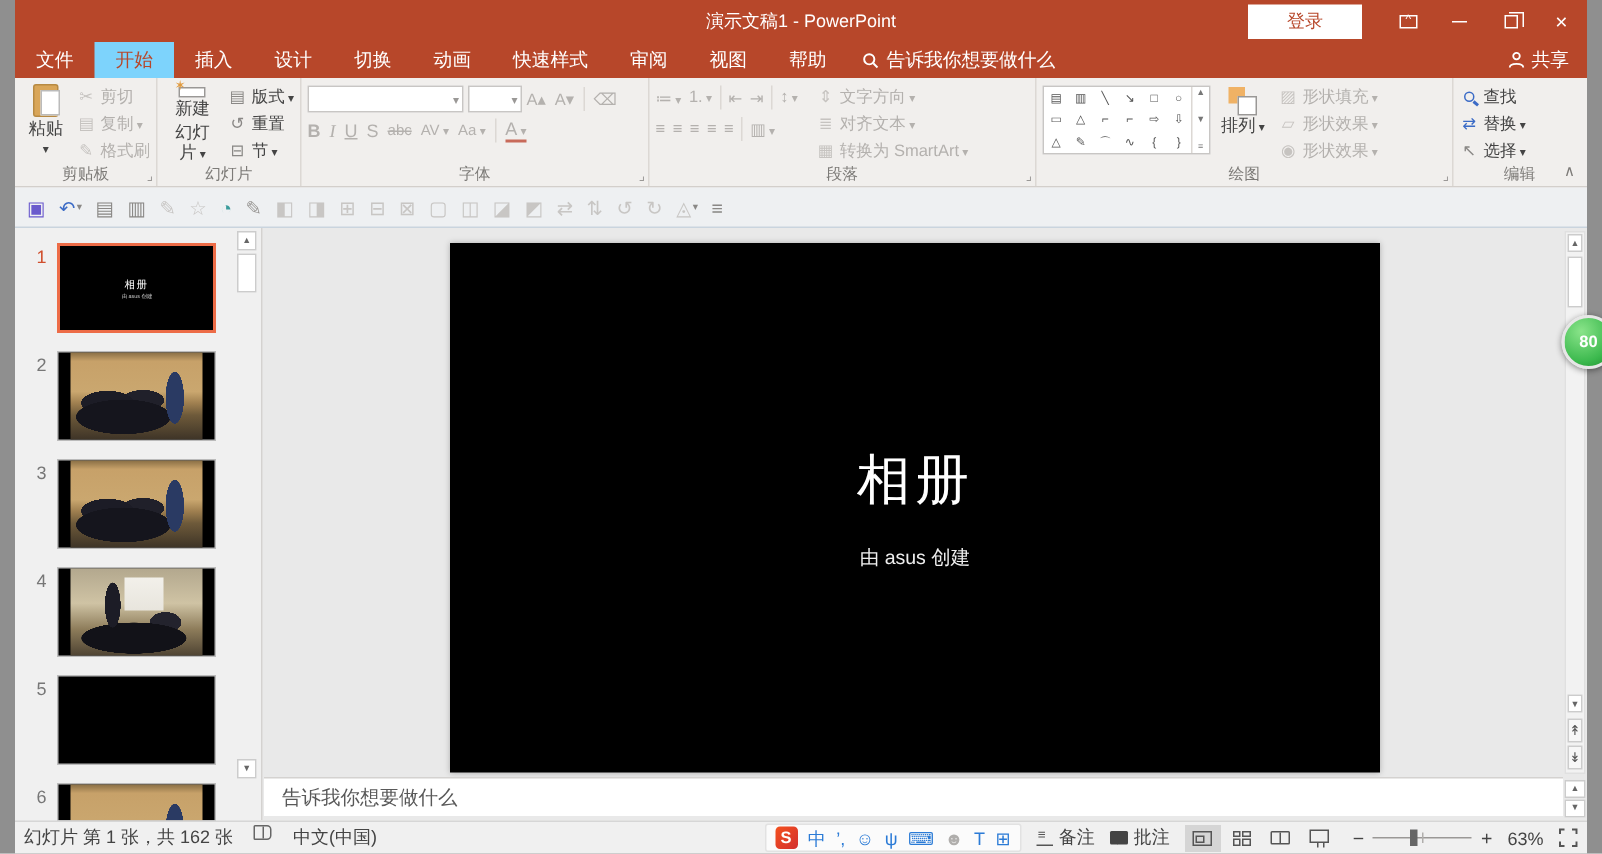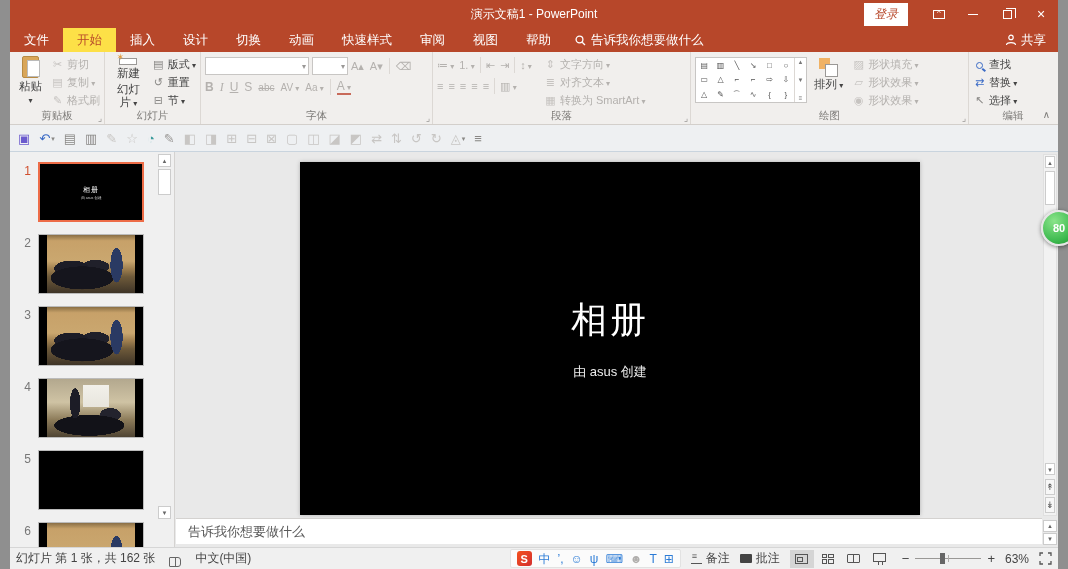--- a/index.html
+++ b/index.html
@@ -5,34 +5,34 @@
   * { margin:0; padding:0; box-sizing:border-box; }
   html,body { width:1068px; height:569px; overflow:hidden; }
   body { background:#8f8f8f; position:relative; font-family:"Liberation Sans","DejaVu Sans",sans-serif; }
 
   .window { position:absolute; left:10px; top:0; width:1048px; height:569px; background:#F1EFED; overflow:hidden; }
 
   
   .titlebar { position:absolute; left:0; top:0; width:100%; height:28px; background:#B7472A; display:flex; align-items:center; }
   .tb-title { position:absolute; left:0; right:0; text-align:center; color:#fff; font-size:12px; pointer-events:none; }
   .tb-right { position:absolute; right:0; top:0; height:28px; display:flex; align-items:center; }
-  .signin-btn { background:#fff; color:#B7472A; font-size:12px; padding:3px 10px; margin-right:14px; cursor:default;font-style:italic; }
+  .signin-btn { background:#fff; color:#B7472A; font-size:12px; padding:3px 26px; margin-right:14px; cursor:default; }
   .winbtn { width:34px; height:28px; display:flex; align-items:center; justify-content:center; color:#fff; font-size:12px; }
   .ic-ribbonopts { width:12px; height:9px; border:1px solid #fff; position:relative; }
   .ic-ribbonopts::after { content:"^"; position:absolute; left:3px; top:-2px; font-size:8px; line-height:8px; }
   .ic-min { width:10px; height:1px; background:#fff; }
   .ic-restore { width:9px; height:9px; border:1px solid #fff; position:relative; background:#B7472A; }
   .ic-restore::before { content:""; position:absolute; left:2px; top:-3px; width:9px; height:9px; border:1px solid #fff; border-bottom:none; border-left:none; }
   .ic-close { font-size:14px; color:#fff; }
 
   
   .tabrow { position:absolute; left:0; top:28px; width:100%; height:24px; background:#B7472A; display:flex; align-items:stretch; color:#fff; font-size:12.5px; }
   .tab { padding:0 14px; display:flex; align-items:center; cursor:default; }
   .tab.file { font-weight:normal; }
-  .tab.active { background:#fde047; color:#B7472A; }
+  .tab.active { background:#7dd3fc; color:#B7472A; }
   .tellme { display:flex; align-items:center; gap:5px; padding:0 10px; }
   .share-area { margin-left:auto; display:flex; align-items:center; gap:4px; padding:0 12px; }
 
   
   .ribbon { position:absolute; left:0; top:52px; width:100%; height:73px; background:#F1EFED; border-bottom:1px solid #D3CFCB; display:flex; }
   .rgroup { position:relative; height:100%; border-right:1px solid #DCD8D4; padding:3px 4px 14px 4px; display:flex; gap:4px; }
   .glabel { position:absolute; bottom:1px; left:0; right:0; text-align:center; font-size:10.5px; color:#7d7b78; }
   .dlaunch { position:absolute; bottom:1px; right:2px; font-size:9px; color:#9a9896; }
   .bigbtn { display:flex; flex-direction:column; align-items:center; justify-content:flex-start; font-size:11.5px; color:#444; padding:1px 3px; }
   .bigbtn .lbl { margin-top:2px; text-align:center; line-height:1.15; }
@@ -140,21 +140,21 @@
   .vs-down { position:absolute; bottom:40px; left:1px; right:1px; height:12px; font-size:6px; color:#666; text-align:center; line-height:12px; background:#fff; border:1px solid #ccc; }
   .vs-prev,.vs-next { position:absolute; left:1px; right:1px; height:16px; background:#F7F7F7; border:1px solid #ccc; font-size:9px; color:#555; text-align:center; line-height:15px; }
   .vs-prev { bottom:20px; } .vs-next { bottom:2px; }
 
   .notesbar { position:absolute; left:166px; top:366px; right:16px; height:26px; background:#fff; border-top:1px solid #D4D2D0; display:flex; align-items:center; padding-left:12px; font-size:13px; color:#595959; }
   .notes-scroll { position:absolute; right:1px; top:368px; width:14px; height:26px; }
   .notes-scroll div { height:12px; background:#fff; border:1px solid #ccc; font-size:6px; color:#666; text-align:center; line-height:11px; margin-bottom:1px; }
 
   
   .statusbar { position:absolute; left:0; bottom:0; width:100%; height:22px; background:#F0F0F0; border-top:1px solid #D6D6D6; display:flex; align-items:center; font-size:12px; color:#444; padding:0 6px; }
-  .sb-left { display:flex; align-items:flex-end; gap:14px; }
+  .sb-left { display:flex; align-items:flex-start; gap:14px; }
   .book-ic { width:12px; height:10px; border:1px solid #666; border-radius:1px 3px 3px 1px; position:relative; }
   .book-ic::after { content:""; position:absolute; left:5px; top:0; width:1px; height:8px; background:#666; }
   .sb-right { margin-left:auto; display:flex; align-items:center; gap:10px; }
   .sogou { display:flex; align-items:center; gap:7px; background:#FBFBFB; border:1px solid #E2E2E2; border-radius:2px; padding:1px 6px; }
   .sg-ic { font-size:12px; line-height:1; color:#2B7BD6; }
   .sg-logo { width:15px; height:15px; background:linear-gradient(135deg,#f4511e,#d32f2f); color:#fff; border-radius:3px; font-weight:bold; font-size:11px; display:flex; align-items:center; justify-content:center; }
   .sb-btn { display:flex; align-items:center; gap:4px; }
   .cmt-ic { width:12px; height:9px; background:#444; border-radius:1px; position:relative; }
   .cmt-ic::after { content:""; position:absolute; left:2px; bottom:-3px; border:3px solid transparent; border-top-color:#444; }
   .note-ic { width:11px; height:10px; border-bottom:1px solid #555; position:relative; }

